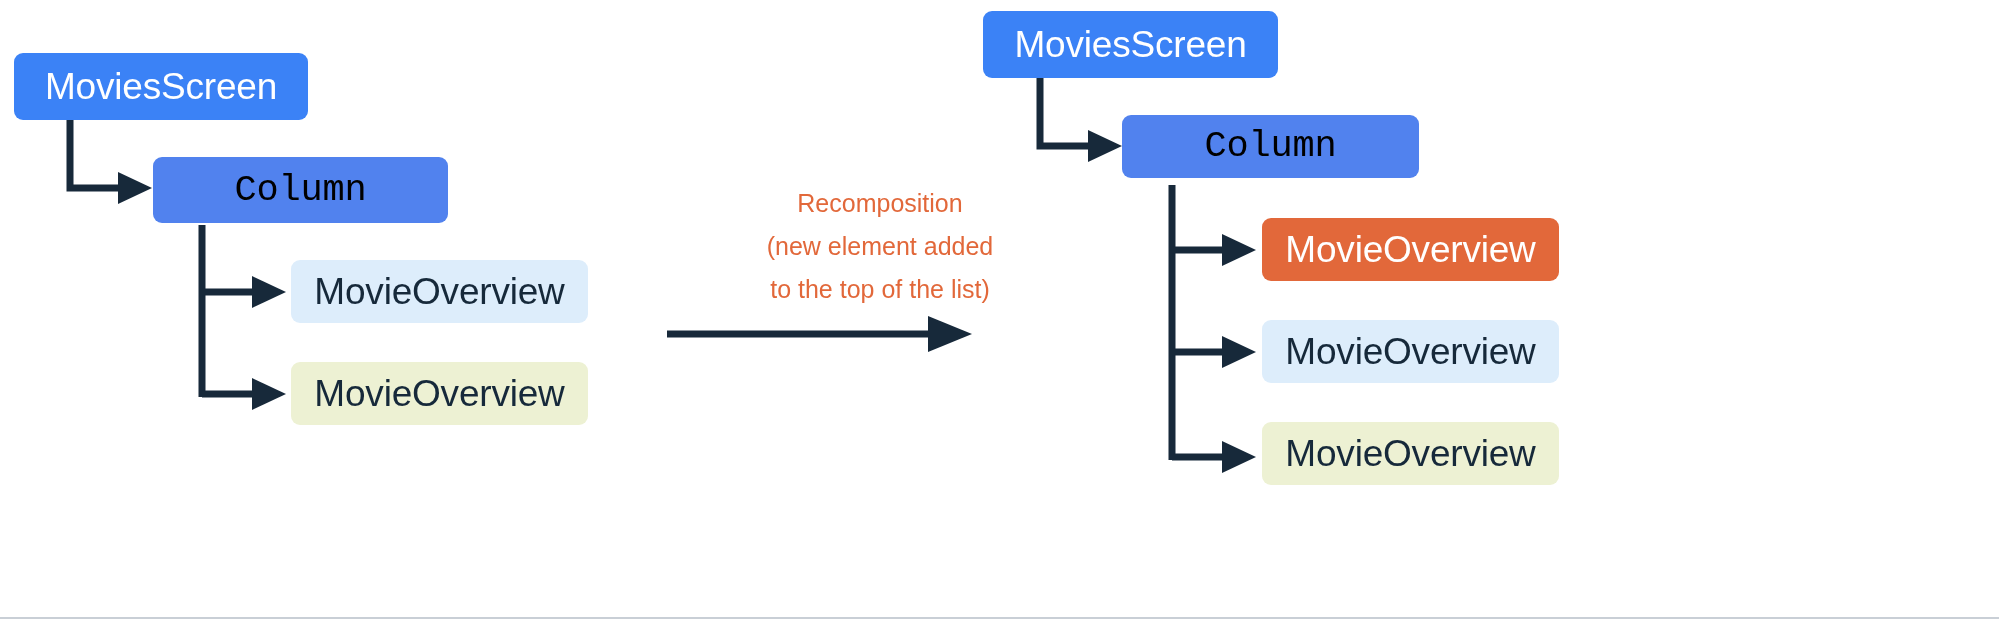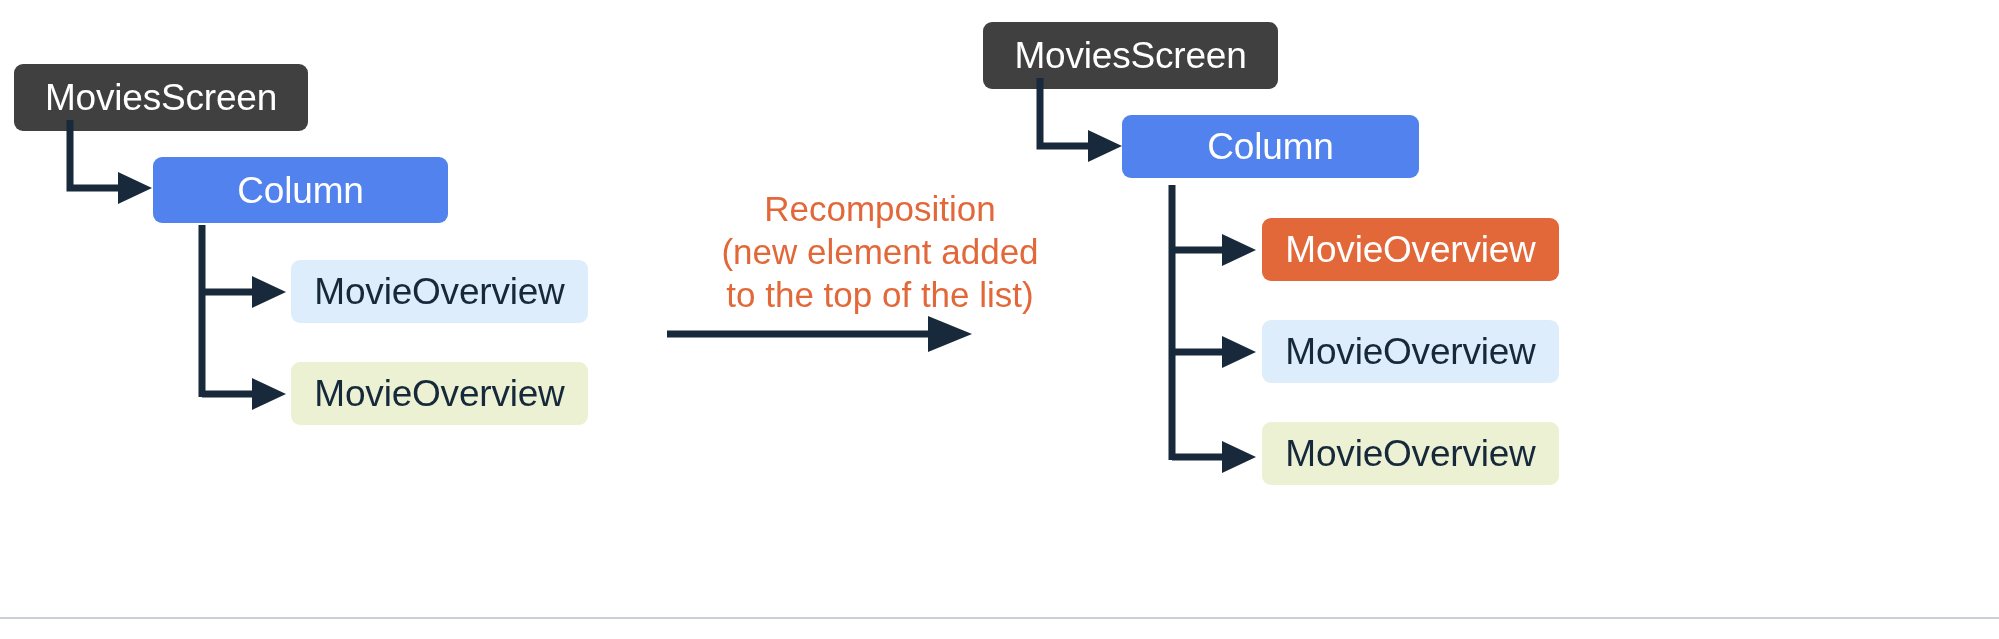--- a/index.html
+++ b/index.html
@@ -23,35 +23,35 @@
     border-radius: 9px;
     display: flex;
     align-items: center;
     justify-content: center;
     font-size: 37px;
     line-height: 1;
     letter-spacing: -0.2px;
     white-space: nowrap;
     user-select: none;
   }
-  .node.green   { background: #404040; color: #ffffff; margin-top: 11px; }
-  .node.blue    { background: #5182ee; color: #ffffff; }
+  .node.green   { background: #3b82f6; color: #ffffff; }
+  .node.blue    { background: #5182ee; color: #000000; font-family: Liberation Mono, monospace; }
   .node.orange  { background: #e2683a; color: #ffffff; }
   .node.lblue   { background: #ddedfb; color: #16293a; }
   .node.ylw     { background: #edf1d3; color: #16293a; }
 
   .connector {
     position: absolute;
     overflow: visible;
     pointer-events: none;
   }
   .caption {
     position: absolute;
     color: #e2683a;
-    font-size: 35px;
+    font-size: 25px;
     line-height: 1.22;
     text-align: center;
     white-space: pre-line;
     user-select: none;
   }
   .bottom-rule {
     position: absolute;
     left: 0;
     width: 1999px;
     height: 2px;

